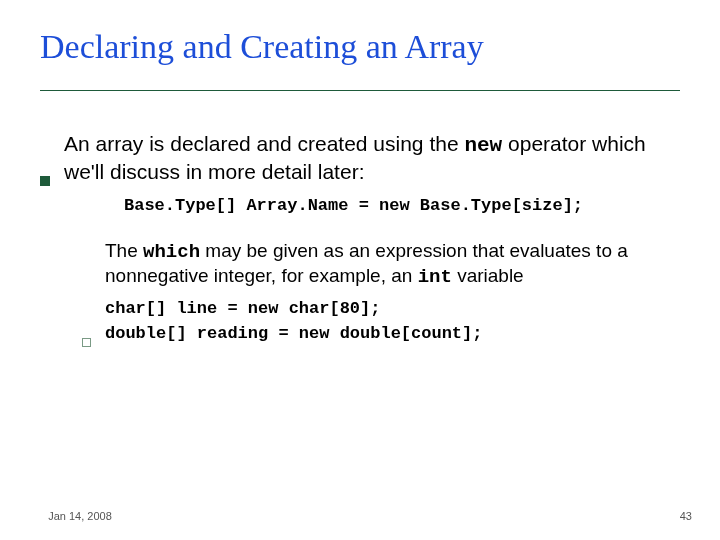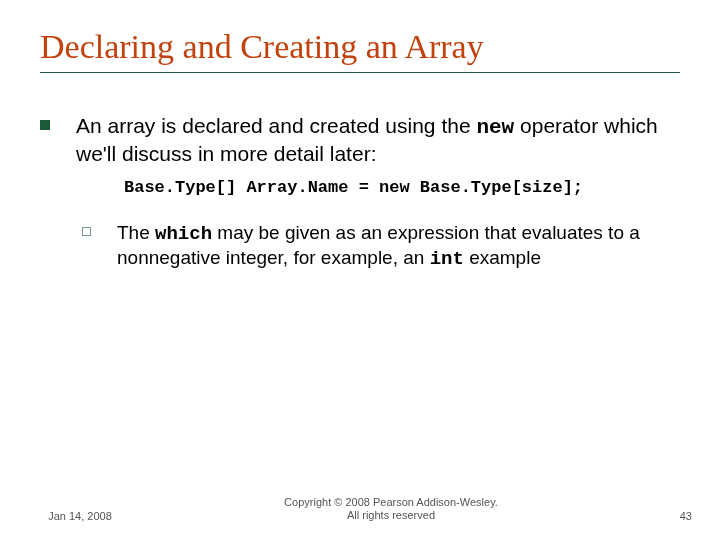--- a/index.html
+++ b/index.html
@@ -7,34 +7,34 @@
   body {
     font-family: Arial, Helvetica, sans-serif;
     background: #fff;
     color: #000;
     position: relative;
     padding: 28px 30px 0 40px;
   }
   .title {
     font-family: "Times New Roman", Times, serif;
     font-size: 34px;
-    color: #c2410c;
+    color: #1d4ed8;
     font-weight: normal;
-    margin-bottom: 6px;
+    margin-bottom: 24px;
   }
   .title-underline {
     border: none;
     border-top: 1.5px solid #1e5a3a;
     margin-bottom: 40px;
     width: 640px;
   }
   .bullet-row {
     display: flex;
-    align-items: flex-start;
-    gap: 26px;
+    align-items: flex-end;
+    gap: 14px;
     margin-bottom: 10px;
   }
   .bullet-l1 {
     width: 10px;
     height: 10px;
     background: #1e5a3a;
     flex: 0 0 auto;
     margin-top: 7px;
   }
   .bullet-l2 {
@@ -107,25 +107,25 @@
     <span>An array is declared and created using the </span><span class="mono">new</span><span> operator which we'll discuss in more detail later:</span>
   </div>
 </div>
 
 <div class="syntax-line">Base.Type[] Array.Name = new Base.Type[size];</div>
 
 <div class="sub-block">
   <div class="bullet-row">
     <div class="bullet-l2"></div>
     <div class="sub-text">
-      <span>The </span><span class="mono">which</span><span> may be given as an expression that evaluates to a nonnegative integer, for example, an </span><span class="mono">int</span><span> example</span>
+      <span>The </span><span class="mono">which</span><span> may be given as an expression that evaluates to a nonnegative integer, for example, an </span><span class="mono">int</span><span> variable</span>
+      <div class="code-block">
+        <div>char[] line = new char[80];</div>
+        <div>double[] reading = new double[count];</div>
+      </div>
     </div>
   </div>
 </div>
 
 <div class="footer">
   <div class="footer-left">Jan 14, 2008</div>
-  <div class="footer-center">
-    <span>Copyright © 2008 Pearson Addison-Wesley.</span><br>
-    <span>All rights reserved</span>
-  </div>
   <div class="footer-right">43</div>
 </div>
 
 </body></html>

